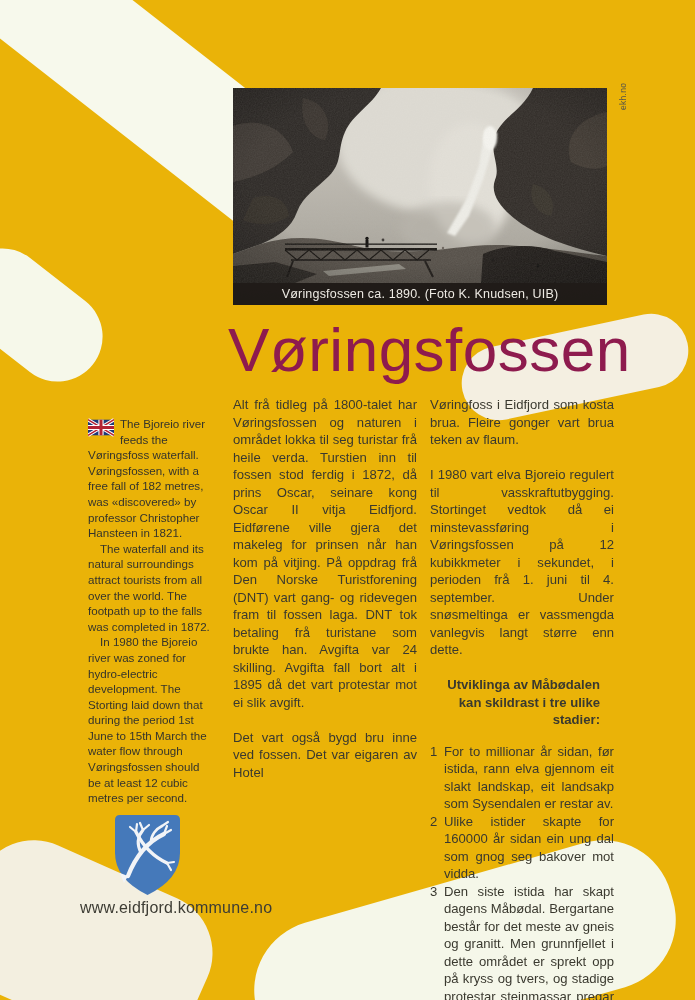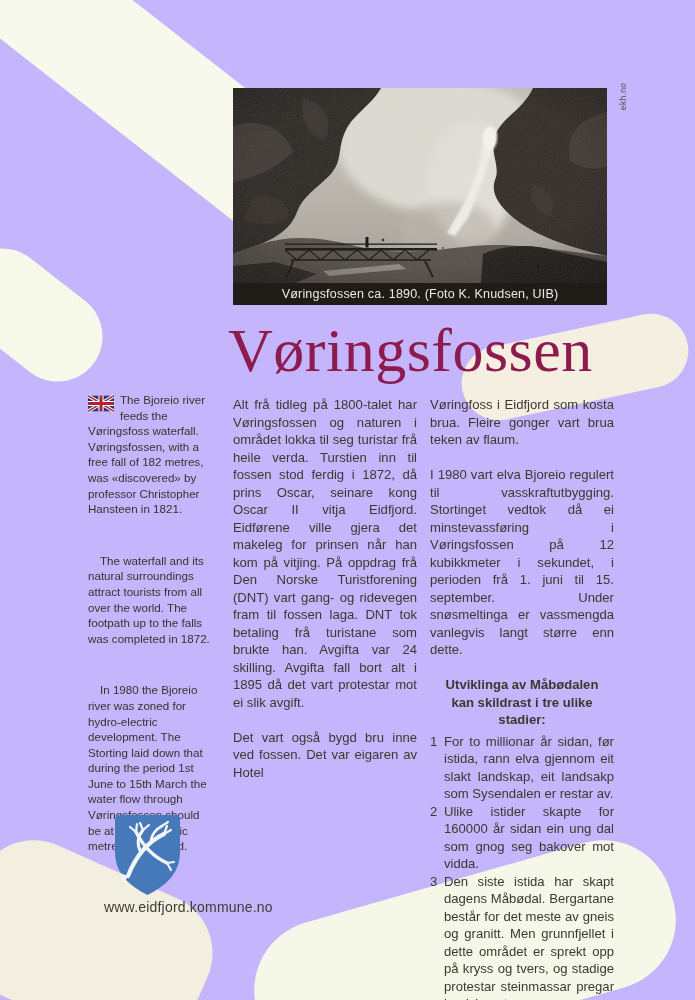--- a/index.html
+++ b/index.html
@@ -1,18 +1,18 @@
 <!DOCTYPE html>
 <html lang="nn"><head>
 <meta charset="utf-8">
 <style>
   html,body{margin:0;padding:0;}
   .page{
     position:relative; width:695px; height:1000px; overflow:hidden;
-    background:#c4b5fd; font-family:"Liberation Sans", sans-serif; color:#393830;
+    background:#eab308; font-family:"Liberation Sans", sans-serif; color:#393830;
   }
   .deco{position:absolute; background:#f7f9ec; pointer-events:none;}
   .deco1{left:-80px; top:60px; width:540px; height:112px; transform:rotate(38deg); border-radius:55px;}
   .deco5{left:-50px; top:270px; width:160px; height:90px; transform:rotate(38deg); border-radius:45px; background:#f6f8ea;}
   .deco3{left:460px; top:330px; width:230px; height:74px; transform:rotate(-12deg); border-radius:40px; background:#f4efe1;}
   .deco2{left:250px; top:880px; width:430px; height:150px; transform:rotate(-16deg); border-radius:70px; background:#f5f7e9;}
   .deco4{left:-40px; top:865px; width:250px; height:160px; transform:rotate(24deg); border-radius:60px; background:#f3efe0;}
 
   .credit{
     position:absolute; left:618px; top:110px; transform:rotate(-90deg); transform-origin:top left;
@@ -22,47 +22,47 @@
   .photo{position:absolute; left:233px; top:88px; width:374px; height:217px;}
   .photo svg{display:block; width:100%; height:100%;}
   .photo-caption{
     position:absolute; left:0; bottom:0; width:100%; height:22px;
     background:rgba(22,17,14,.93); color:#edeae3; font-size:12.5px; line-height:22px;
     text-align:center; letter-spacing:.2px;
   }
 
   .title{
     position:absolute; left:228px; top:317px; width:440px;
-    font-family:Liberation Serif, serif; font-weight:400;
+    font-family:Liberation Sans, sans-serif; font-weight:400;
     font-size:62px; line-height:66px; letter-spacing:.5px; color:#8e1b4e;
   }
 
   .sidebar{
-    position:absolute; left:88px; top:392px; width:127px;
+    position:absolute; left:88px; top:416px; width:127px;
     font-size:11.6px; line-height:15.6px; color:#35342b;
   }
   .sidebar p{margin:0;}
-  .sidebar p.ind{text-indent:12px;margin-top:36px;}
+  .sidebar p.ind{text-indent:12px;}
   .flag{float:left; width:26px; height:19px; margin:2px 6px 1px 0;}
 
   .col{position:absolute; top:396px; width:184px; font-size:13.1px; line-height:17.5px; color:#3a392f;}
   .col1{left:233px;}
   .col2{left:430px;}
   .col p{margin:0 0 17.5px 0; text-align:justify;}
   .col p:last-child{margin-bottom:0;}
-  .col .subhead{font-weight:bold; text-align:center; margin:4px;}
+  .col .subhead{font-weight:bold; text-align:right; margin:14px;}
   .li{display:flex; margin:0;}
   .li .num{flex:none; width:14px;}
   .li .txt{flex:1; text-align:justify;}
 
   .arms{position:absolute; left:109px; top:813px; width:77px; height:84px;}
   .arms svg{display:block; width:100%; height:100%;}
 
   .website{
-    position:absolute; left:104px; top:899px; font-size:14px; color:#3d3c34; letter-spacing:.2px;
+    position:absolute; left:80px; top:899px; font-size:16px; color:#3d3c34; letter-spacing:.2px;
     text-decoration:none; cursor:pointer;
   }
 </style>
 </head>
 <body>
 
 <div class="page">
 
   <div class="deco deco1"></div>
   <div class="deco deco5"></div>
@@ -147,21 +147,21 @@
     <p class="ind">In 1980 the Bjoreio river was zoned for hydro-electric development. The Storting laid down that during the period 1st June to 15th March the water flow through Vøringsfossen should be at least 12 cubic metres per second.</p>
   </div>
 
   <div class="col col1">
     <p>Alt frå tidleg på 1800-talet har Vøringsfossen og naturen i området lokka til seg turistar frå heile verda. Turstien inn til fossen stod ferdig i 1872, då prins Oscar, seinare kong Oscar II vitja Eidfjord. Eidførene ville gjera det makeleg for prinsen når han kom på vitjing. På oppdrag frå Den Norske Turistforening (DNT) vart gang- og ridevegen fram til fossen laga. DNT tok betaling frå turistane som brukte han. Avgifta var 24 skilling. Avgifta fall bort alt i 1895 då det vart protestar mot ei slik avgift.</p>
     <p>Det vart også bygd bru inne ved fossen. Det var eigaren av Hotel</p>
   </div>
 
   <div class="col col2">
     <p>Vøringfoss i Eidfjord som kosta brua. Fleire gonger vart brua teken av flaum.</p>
-    <p>I 1980 vart elva Bjoreio regulert til vasskraftutbygging. Stortinget vedtok då ei minstevassføring i Vøringsfossen på 12 kubikkmeter i sekundet, i perioden frå 1. juni til 15. september. Under snøsmeltinga er vassmengda vanlegvis langt større enn dette.</p>
+    <p>I 1980 vart elva Bjoreio regulert til vasskraftutbygging. Stortinget vedtok då ei minstevassføring i Vøringsfossen på 12 kubikkmeter i sekundet, i perioden frå 1. juni til 4. september. Under snøsmeltinga er vassmengda vanlegvis langt større enn dette.</p>
     <p class="subhead">Utviklinga av Måbødalen kan skildrast i tre ulike stadier:</p>
     <div class="li">
       <span class="num">1</span>
       <span class="txt">For to millionar år sidan, før istida, rann elva gjennom eit slakt landskap, eit landsakp som Sysendalen er restar av.</span>
     </div>
     <div class="li">
       <span class="num">2</span>
       <span class="txt">Ulike istider skapte for 160000 år sidan ein ung dal som gnog seg bakover mot vidda.</span>
     </div>
     <div class="li">

